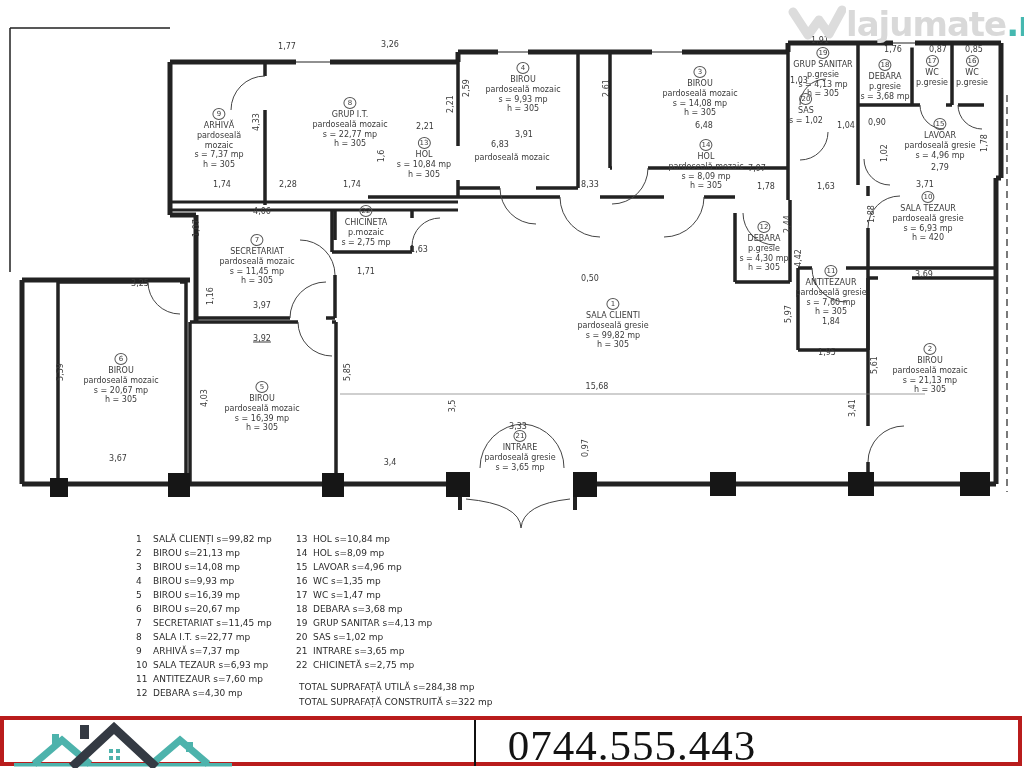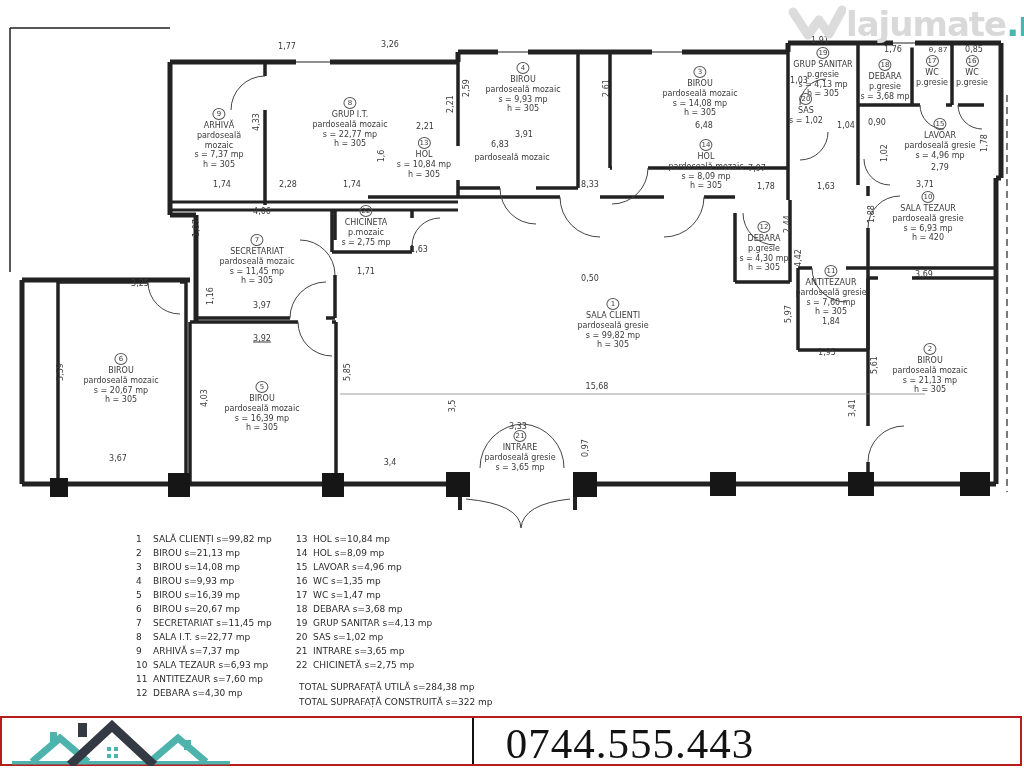--- a/index.html
+++ b/index.html
@@ -19,21 +19,21 @@
   
   .legend{position:absolute;left:0;top:528px;width:1024px;font-size:9px;color:#2b2b2b;z-index:3;}
   .legend-col{position:absolute;top:4px;}
   .legend-col.c1{left:136px;}
   .legend-col.c2{left:296px;}
   .legend-item{height:14px;line-height:14px;white-space:nowrap;}
   .legend-item .no{display:inline-block;width:17px;}
   .legend-totals{position:absolute;left:299px;top:152px;}
   .legend-total{height:15px;line-height:15px;white-space:nowrap;font-size:9px;}
   
-  .footer{position:absolute;left:0;top:716px;width:1022px;height:50px;border:2px solid #b91c1c;
+  .footer{position:absolute;left:0;top:716px;width:1022px;height:50px;border:4px solid #b91c1c;
           box-sizing:border-box;background:#fff;z-index:4;}
   .footer-divider{position:absolute;left:470px;top:0;width:2px;height:46px;background:#101010;}
   .footer-logo{position:absolute;left:10px;top:2px;}
   .phone{position:absolute;left:478px;top:1px;width:300px;text-align:center;
          font-family:"Liberation Serif","DejaVu Serif",serif;font-size:43px;color:#131313;
          letter-spacing:1px;}
   .watermark{position:absolute;left:788px;top:4px;display:flex;align-items:center;z-index:5;}
   .watermark-text{font-size:34px;font-weight:bold;letter-spacing:-1px;
          font-family:"DejaVu Sans",sans-serif;}
   .wm-name{color:#d9d9d9;}
@@ -144,21 +144,21 @@
       <div class="room" style="left: 932px; top: 55px;"><span class="rnum">17</span><div>WC</div><div>p.gresie</div></div>
       <div class="room" style="left: 885px; top: 59px;"><span class="rnum">18</span><div>DEBARA</div><div>p.gresie</div><div>s = 3,68 mp</div></div>
       <div class="room" style="left: 823px; top: 47px;"><span class="rnum">19</span><div>GRUP SANITAR</div><div>p.gresie</div><div>s = 4,13 mp</div><div>h = 305</div></div>
       <div class="room" style="left: 806px; top: 93px;"><span class="rnum">20</span><div>SAS</div><div>s = 1,02</div></div>
       <div class="room" style="left: 520px; top: 430px;"><span class="rnum">21</span><div>INTRARE</div><div>pardoseală gresie</div><div>s = 3,65 mp</div></div>
       <div class="room" style="left: 366px; top: 205px;"><span class="rnum">22</span><div>CHICINETA</div><div>p.mozaic</div><div>s = 2,75 mp</div></div>
       <div class="dim" style="left: 287px; top: 46px;">1,77</div>
       <div class="dim" style="left: 390px; top: 44px;">3,26</div>
       <div class="dim" style="left: 820px; top: 40px;">1,91</div>
       <div class="dim" style="left: 893px; top: 49px;">1,76</div>
-      <div class="dim" style="left: 938px; top: 49px; font-family: Liberation Mono, monospace;">0,87</div>
+      <div class="dim" style="left: 938px; top: 49px;">0,87</div>
       <div class="dim" style="left: 974px; top: 49px;">0,85</div>
       <div class="dim v" style="left: 466px; top: 88px;">2,59</div>
       <div class="dim v" style="left: 450px; top: 104px;">2,21</div>
       <div class="dim v" style="left: 606px; top: 88px;">2,61</div>
       <div class="dim v" style="left: 256px; top: 122px;">4,33</div>
       <div class="dim" style="left: 524px; top: 122px; margin-top: 12px;">3,91</div>
       <div class="dim" style="left: 704px; top: 125px;">6,48</div>
       <div class="dim" style="left: 500px; top: 144px;">6,83</div>
       <div class="dim" style="left: 425px; top: 126px;">2,21</div>
       <div class="dim" style="left: 222px; top: 184px;">1,74</div>

